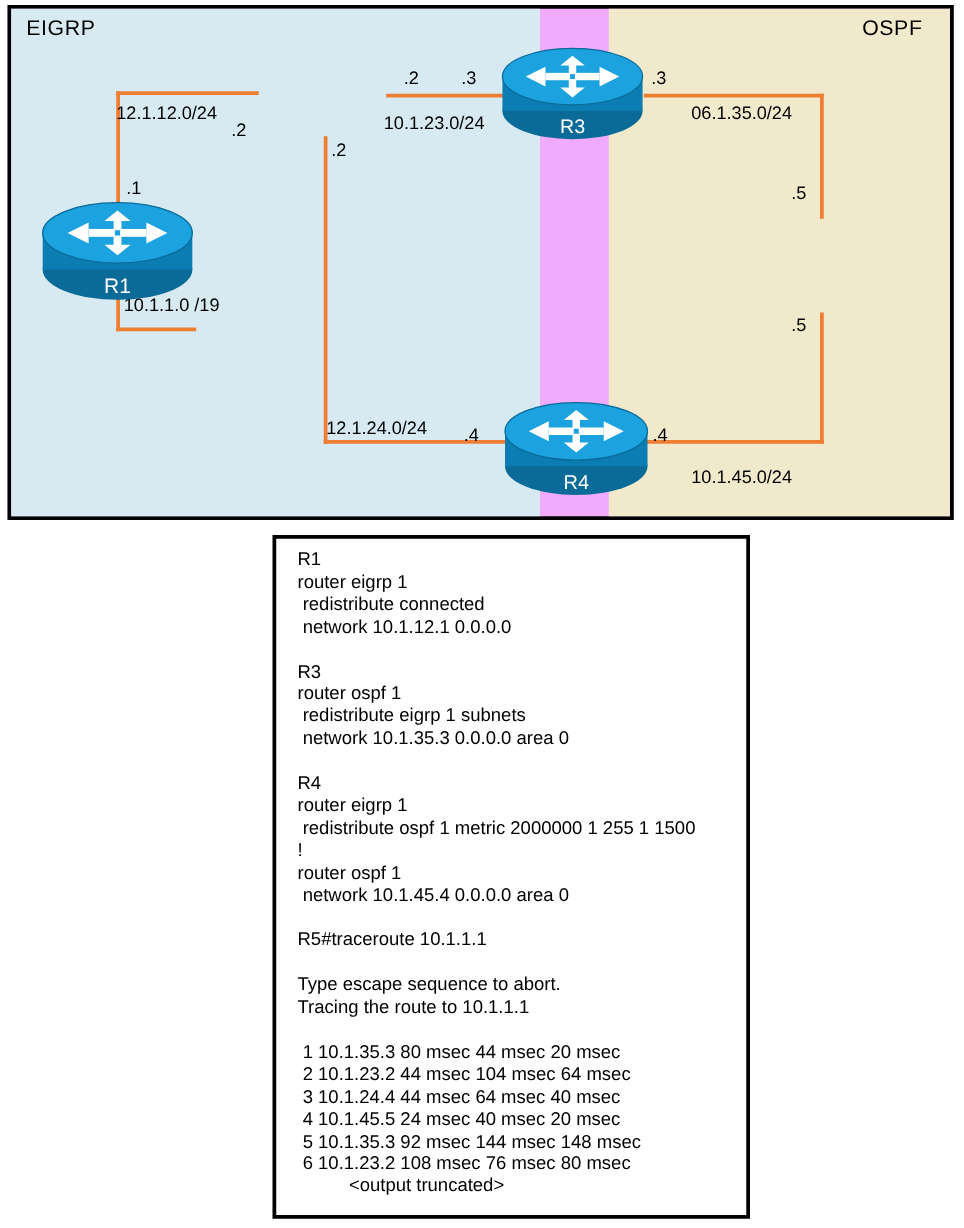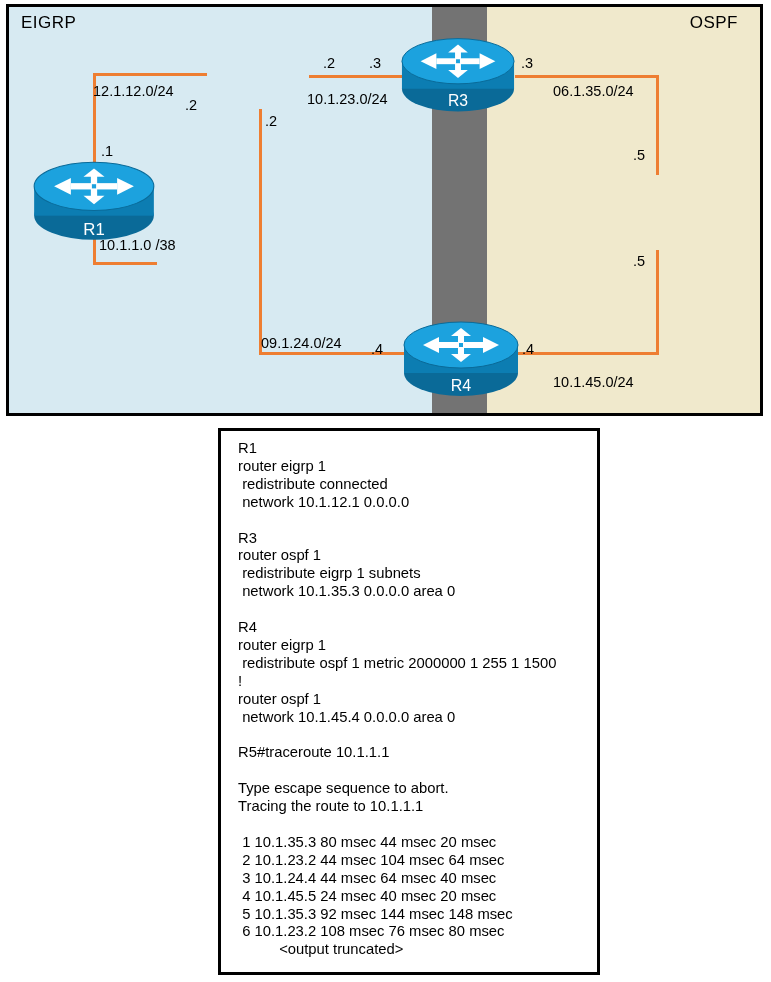--- a/index.html
+++ b/index.html
@@ -3,21 +3,21 @@
 <meta charset="utf-8">
 <style>
   * { margin:0; padding:0; box-sizing:border-box; }
   html,body { background:#fff; }
   body {
     width:771px; height:982px; position:relative;
     font-family:"Liberation Sans", sans-serif; color:#000;
   }
   .diagram-box {
     position:absolute; left:6px; top:4px; width:757px; height:412px;
-    border:3px solid #000; background:#737373;
+    border:3px solid #000; background:#f0abfc;
   }
   .region { position:absolute; top:0; height:100%; }
   .region-eigrp { left:0; width:423px; background:var(--eigrp_bg,#D7EAF2); }
   .region-ospf  { right:0; width:273px; background:var(--ospf_bg,#F0E9CC); }
   .region-label { position:absolute; font-size:17px; letter-spacing:0.5px; }
   .region-label.eigrp { left:12px; top:6px; }
   .region-label.ospf  { right:22px; top:6px; }
 
   .orange { position:absolute; background:var(--line,#EE7E32); }
   .h-line { height:3px; }
@@ -84,24 +84,24 @@
   <div class="orange v-line" style="left:250px;top:102px;height:246px;"></div>
   <div class="orange h-line" style="left:250px;top:345px;width:146px;"></div>
 
   <div class="orange h-line" style="left:506px;top:68px;width:144px;"></div>
   <div class="orange v-line" style="left:647px;top:68px;height:100px;"></div>
 
   <div class="orange h-line" style="left:508px;top:345px;width:142px;"></div>
   <div class="orange v-line" style="left:647px;top:243px;height:105px;"></div>
 
   <div class="net-label" style="left:84px;top:76px;">12.1.12.0/24</div>
-  <div class="net-label" style="left:90px;top:230px;">10.1.1.0 /38</div>
+  <div class="net-label" style="left:90px;top:230px;">10.1.1.0 /19</div>
   <div class="net-label" style="left:298px;top:84px;">10.1.23.0/24</div>
   <div class="net-label" style="left:544px;top:76px;">06.1.35.0/24</div>
-  <div class="net-label" style="left:252px;top:328px;">09.1.24.0/24</div>
+  <div class="net-label" style="left:252px;top:328px;">12.1.24.0/24</div>
   <div class="net-label" style="left:544px;top:322px;margin-top:45px;">10.1.45.0/24</div>
 
   <div class="if-label" style="left:92px;top:136px;">.1</div>
   <div class="if-label" style="left:176px;top:90px;">.2</div>
   <div class="if-label" style="left:314px;top:48px;">.2</div>
   <div class="if-label" style="left:360px;top:48px;">.3</div>
   <div class="if-label" style="left:512px;top:48px;">.3</div>
   <div class="if-label" style="left:624px;top:140px;">.5</div>
   <div class="if-label" style="left:256px;top:106px;">.2</div>
   <div class="if-label" style="left:362px;top:334px;">.4</div>

